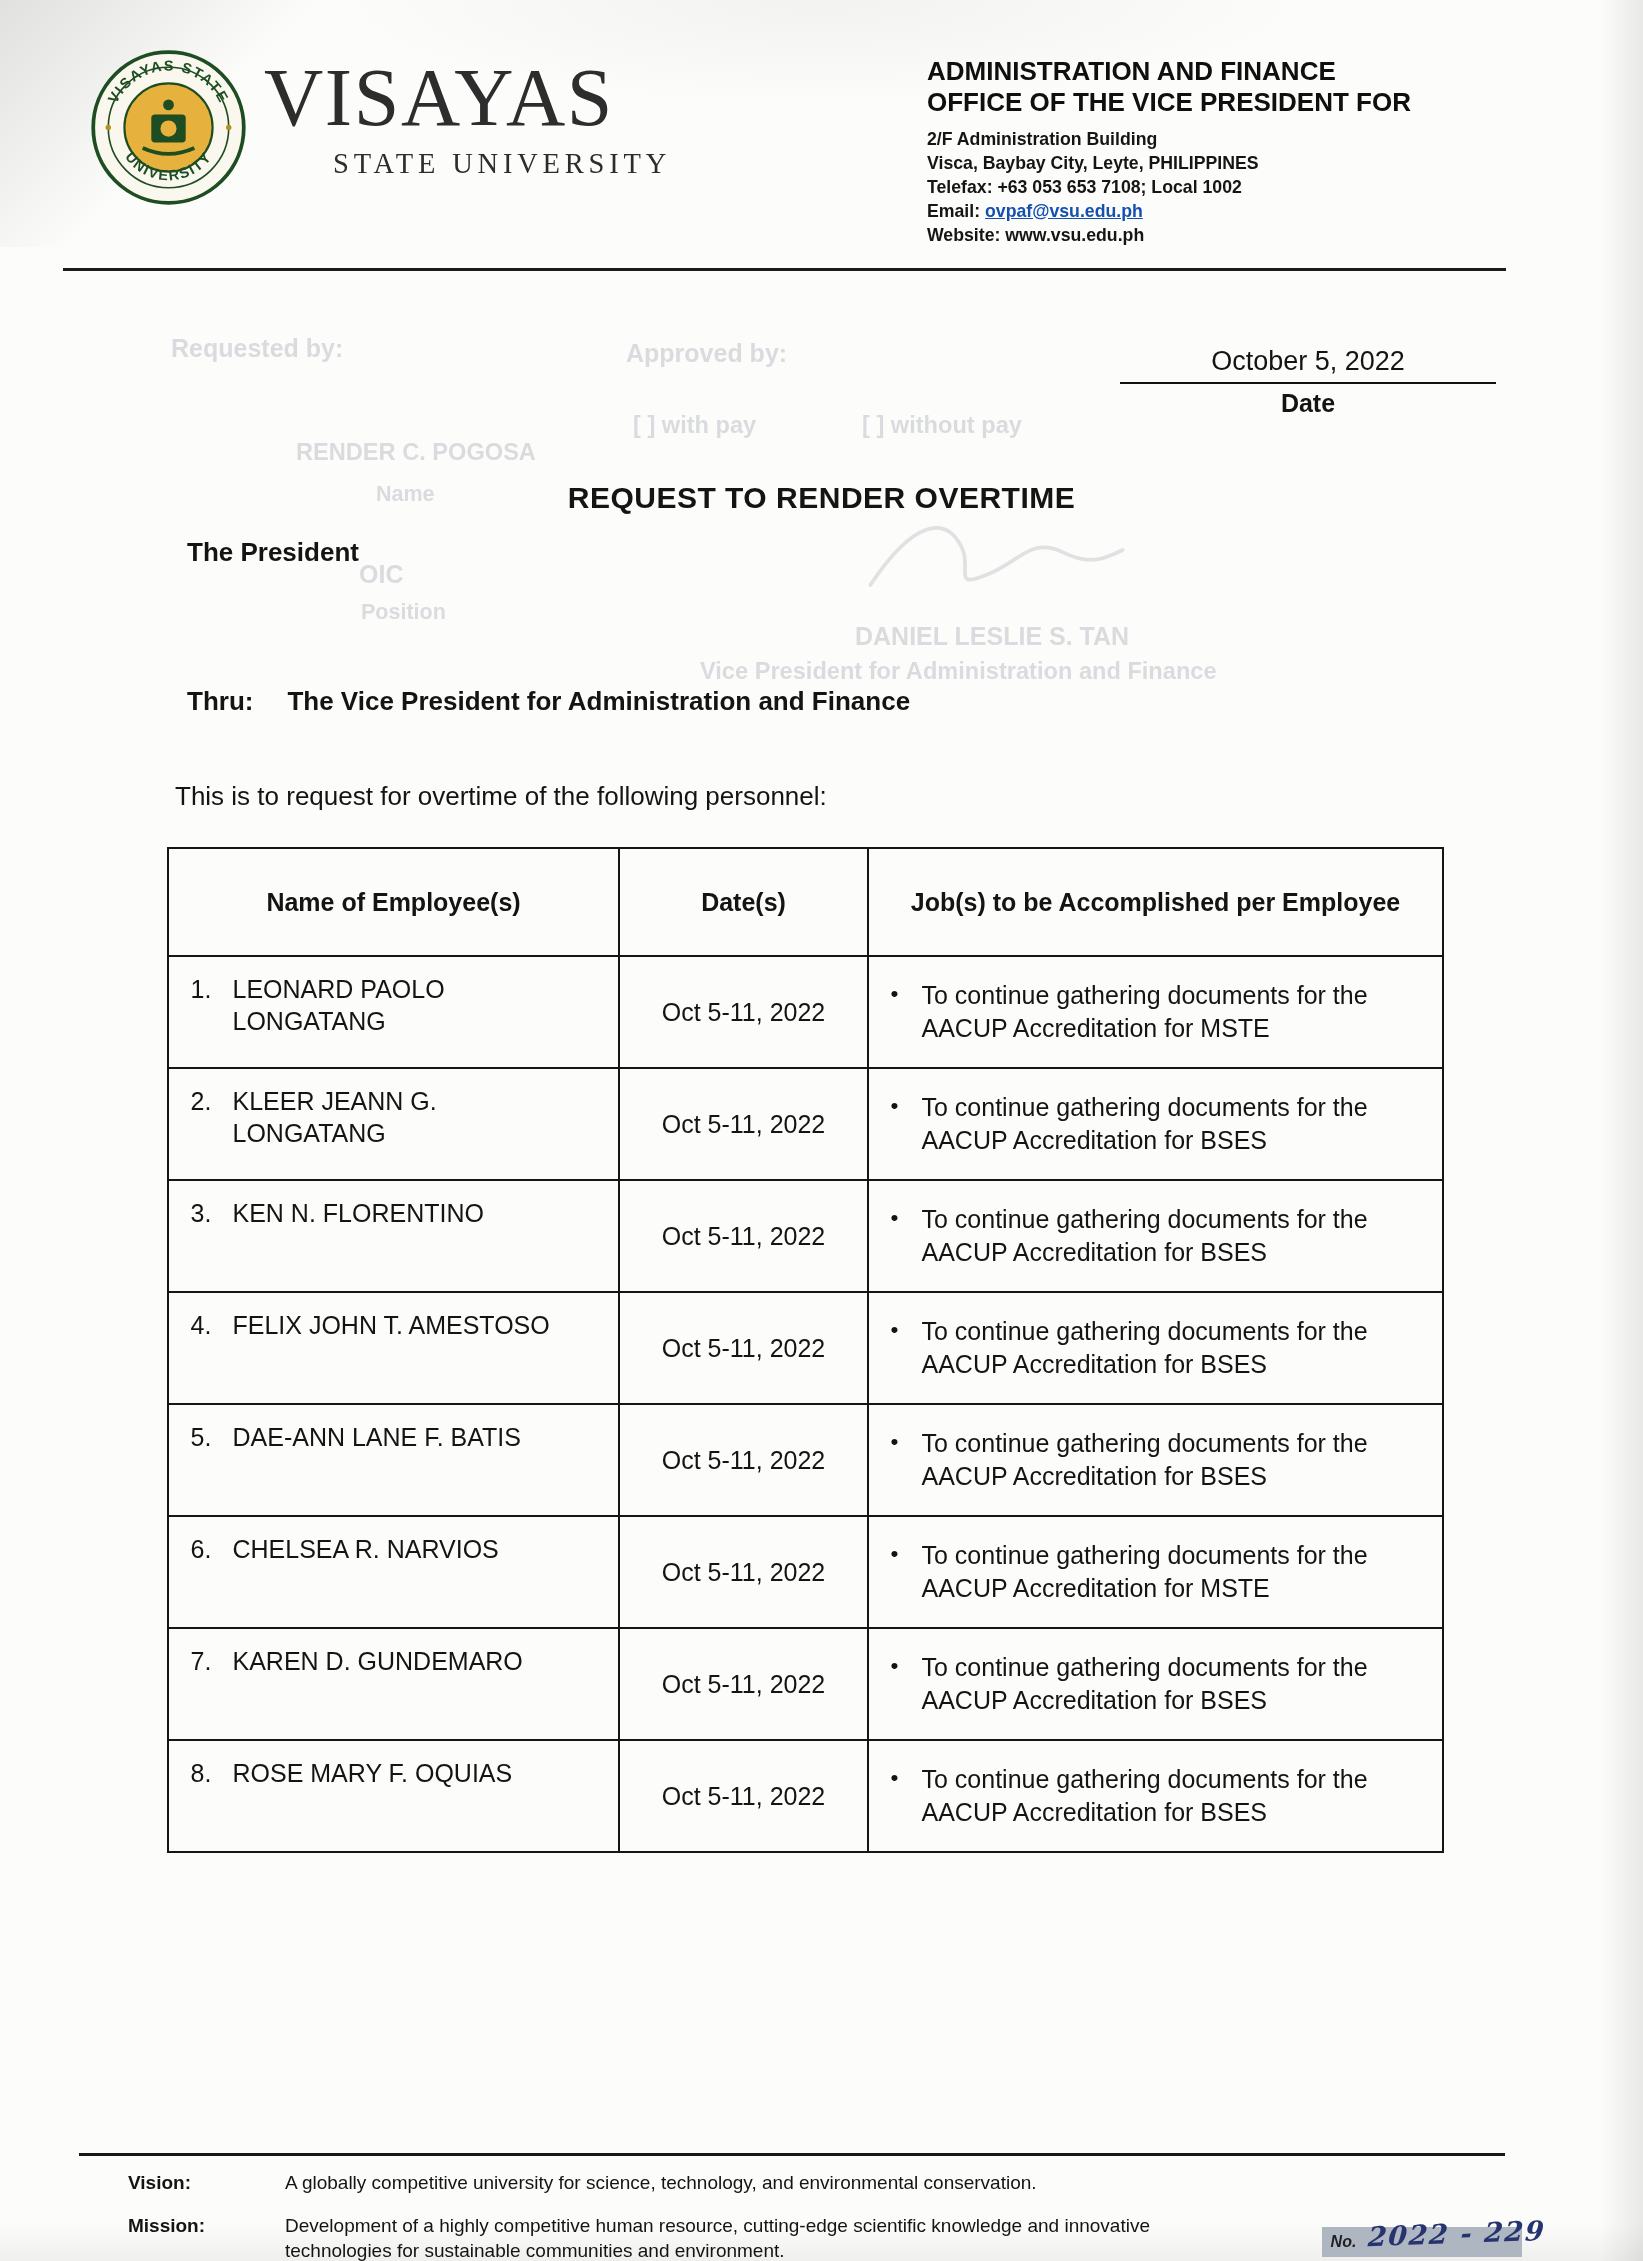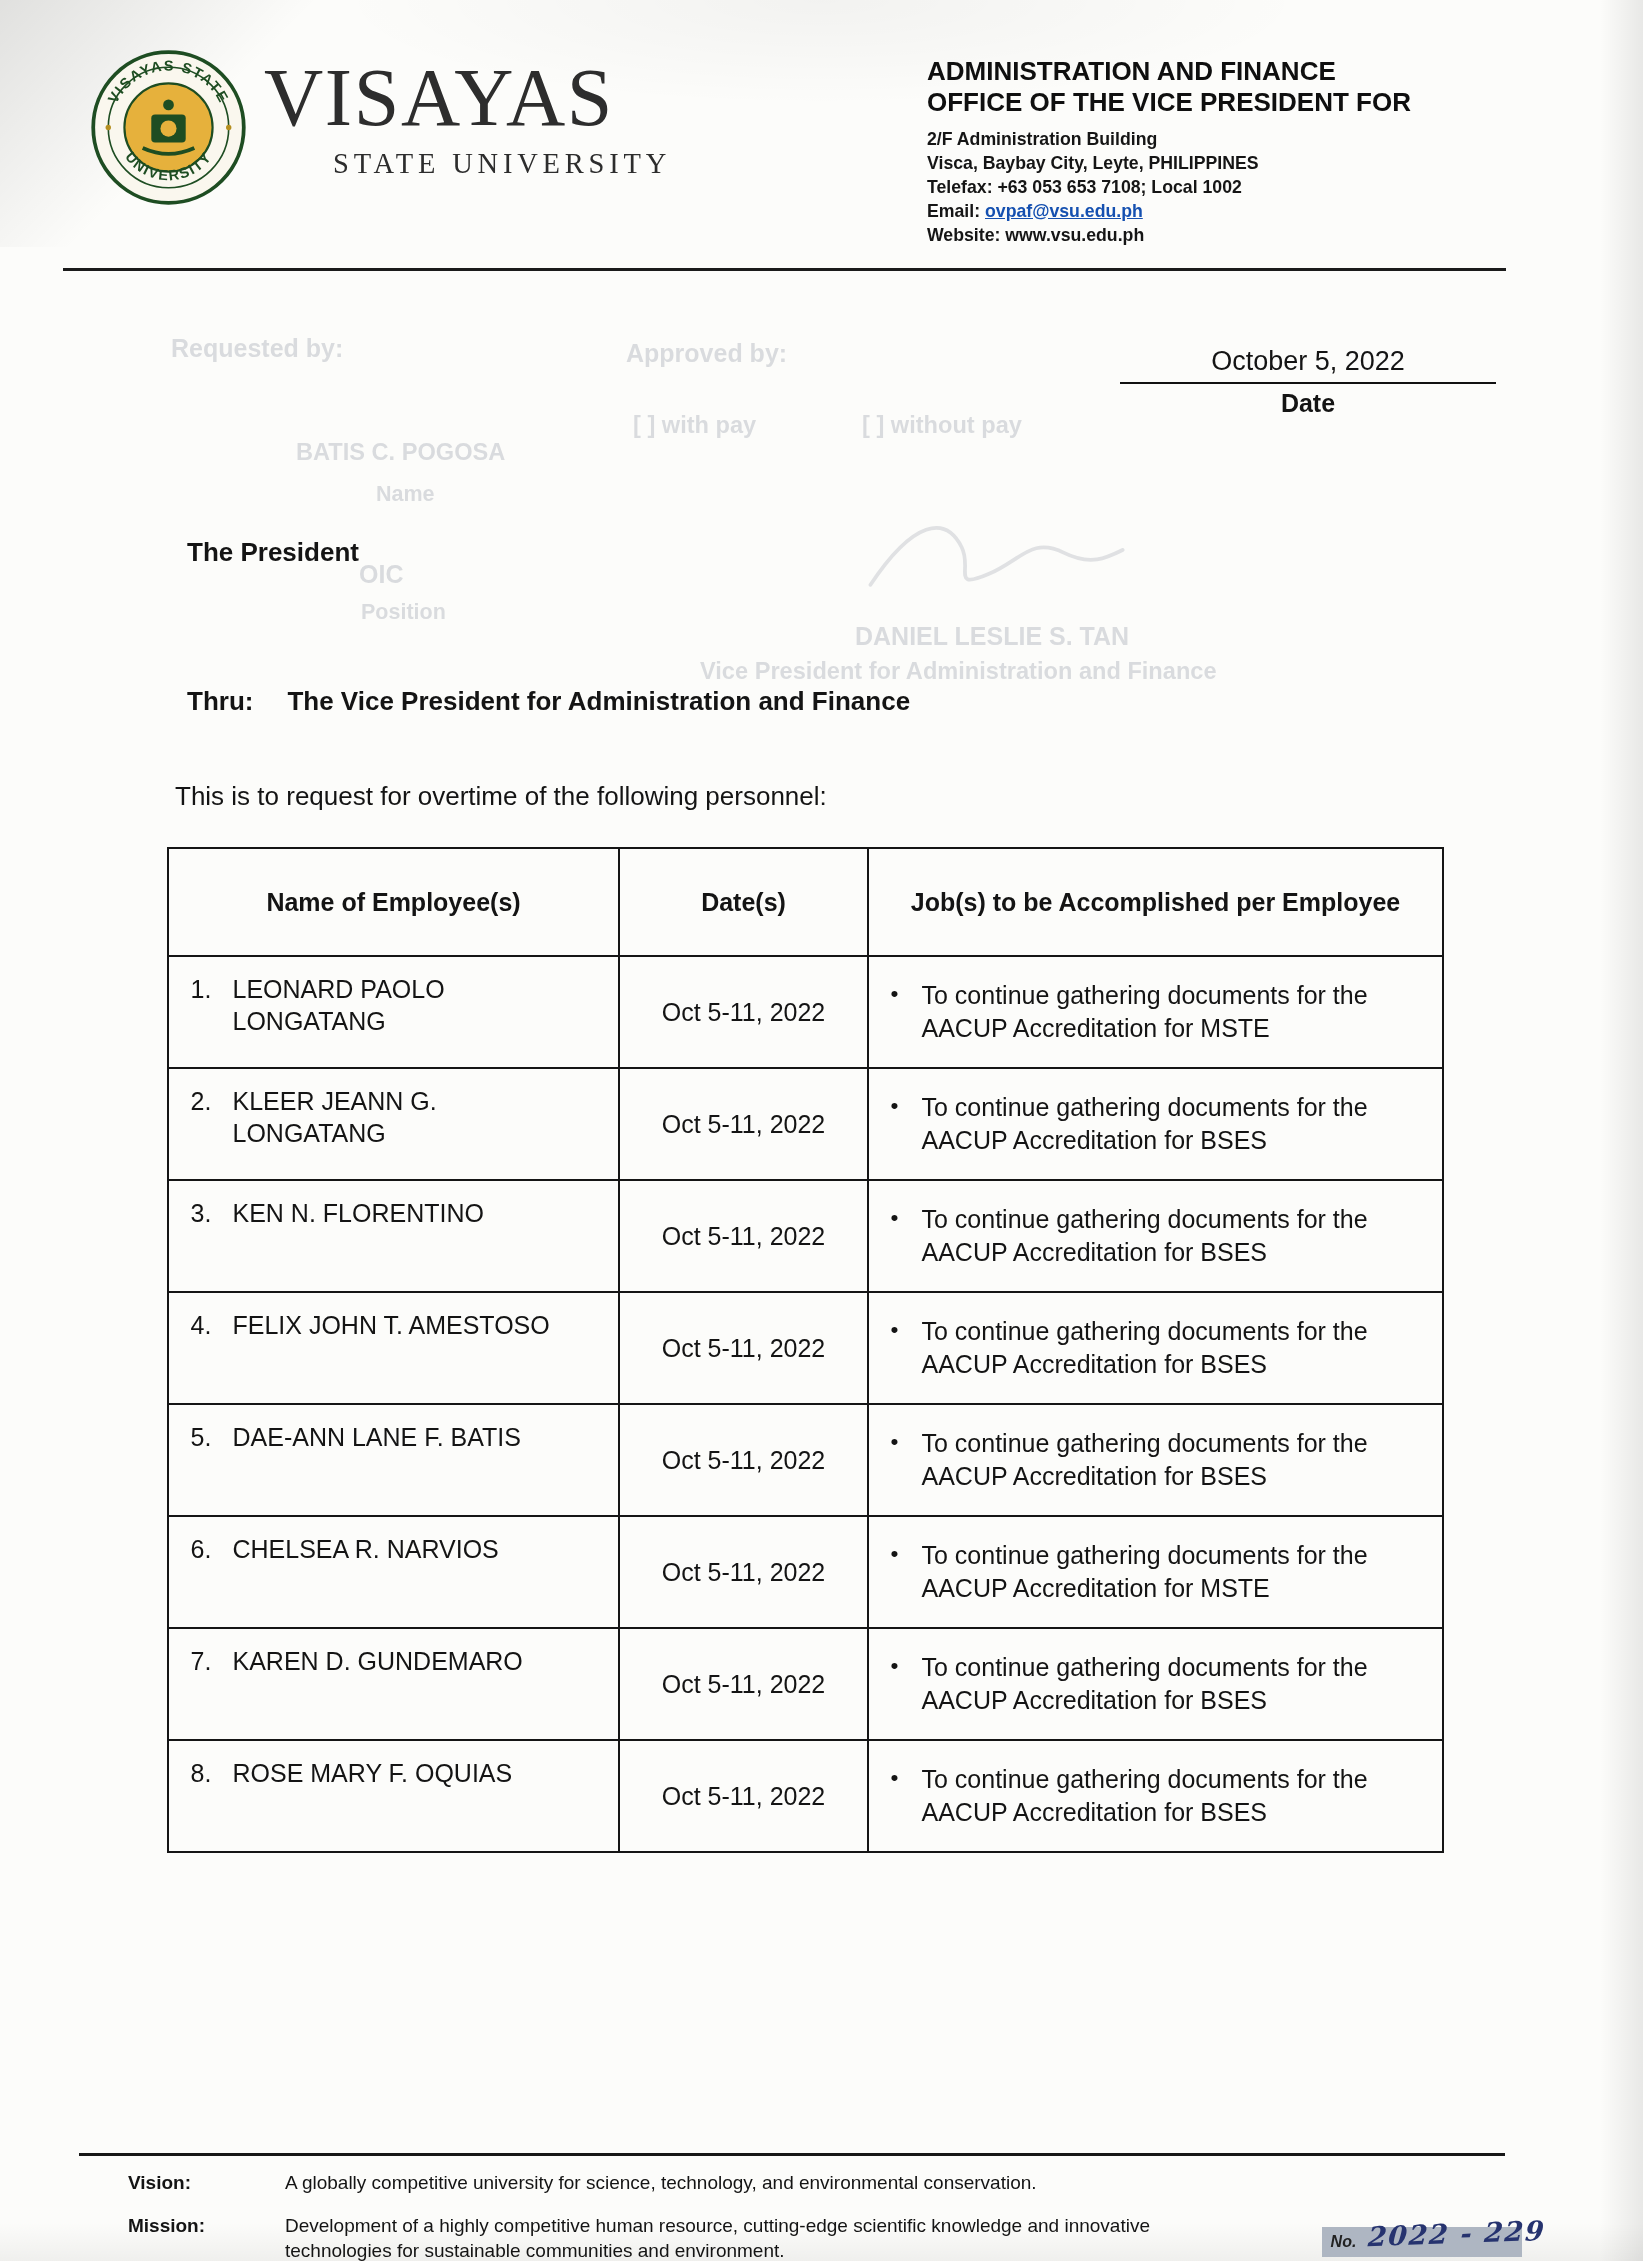--- a/index.html
+++ b/index.html
@@ -127,35 +127,36 @@
       <div>Website: www.vsu.edu.ph</div>
     </div>
   </div>
 
   <div class="header-rule"></div>
 
   <div class="ghost" style="left:171px;top:334px;font-size:25px;">Requested by:</div>
   <div class="ghost" style="left:626px;top:339px;font-size:25px;">Approved by:</div>
   <div class="ghost" style="left:633px;top:412px;font-size:23.6px;">[   ] with pay</div>
   <div class="ghost" style="left:862px;top:412px;font-size:23.6px;">[   ] without pay</div>
-  <div class="ghost" style="left:296px;top:439px;font-size:23.6px;">BATIS C. POGOSA</div>
+  <div class="ghost" style="left:296px;top:439px;font-size:23.6px;">RENDER C. POGOSA</div>
   <div class="ghost" style="left:376px;top:482px;font-size:21.5px;">Name</div>
   <div class="ghost" style="left:359px;top:560px;font-size:25px;">OIC</div>
   <div class="ghost" style="left:361px;top:600px;font-size:21.5px;">Position</div>
   <svg class="ghost-sig" width="301" height="118" viewBox="0 0 560 220">
     <path d="M 60 160 C 140 40 200 30 230 90 C 250 130 210 170 280 140 C 340 115 360 70 420 100 C 470 125 500 110 530 95" fill="none" stroke="rgba(95,105,125,0.6)" stroke-width="7" stroke-linecap="round"></path>
   </svg>
   <div class="ghost" style="left:855px;top:622px;font-size:25px;">DANIEL LESLIE S. TAN</div>
   <div class="ghost" style="left:700px;top:658px;font-size:23.6px;">Vice President for Administration and Finance</div>
 
   <div class="date-block">
     <div class="date-value">October 5, 2022</div>
     <div class="date-label">Date</div>
   </div>
 
+  <div class="doc-title">REQUEST TO RENDER OVERTIME</div>
   <div class="recipient">The President</div>
   <div class="thru">
     <span class="thru-label">Thru:</span><span>The Vice President for Administration and Finance</span>
   </div>
   <div class="intro">This is to request for overtime of the following personnel:</div>
 
   <table class="ot-table">
     <colgroup>
         <col style="width:451px">
         <col style="width:249px">

